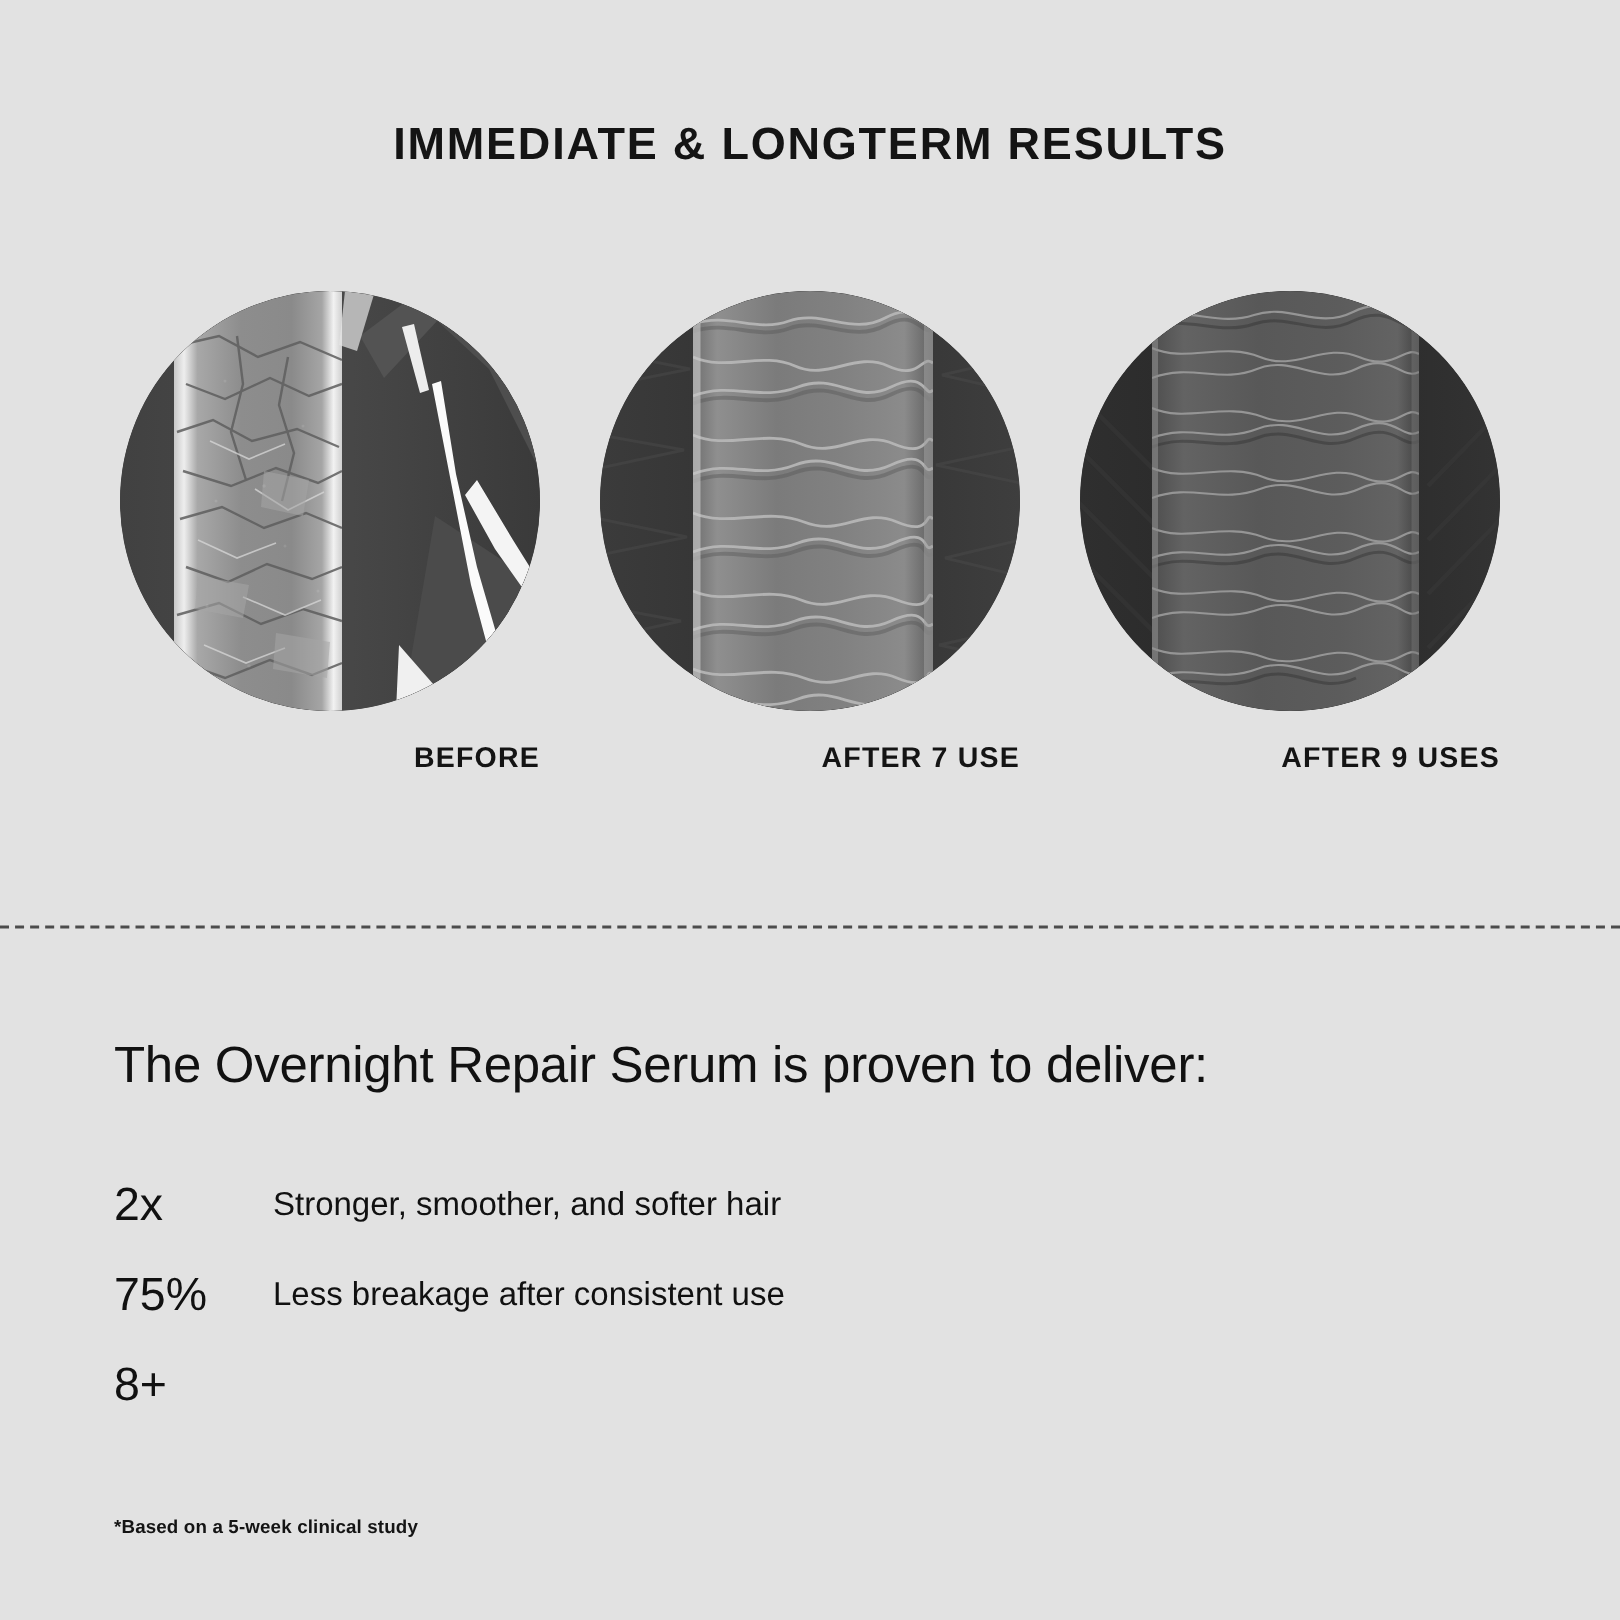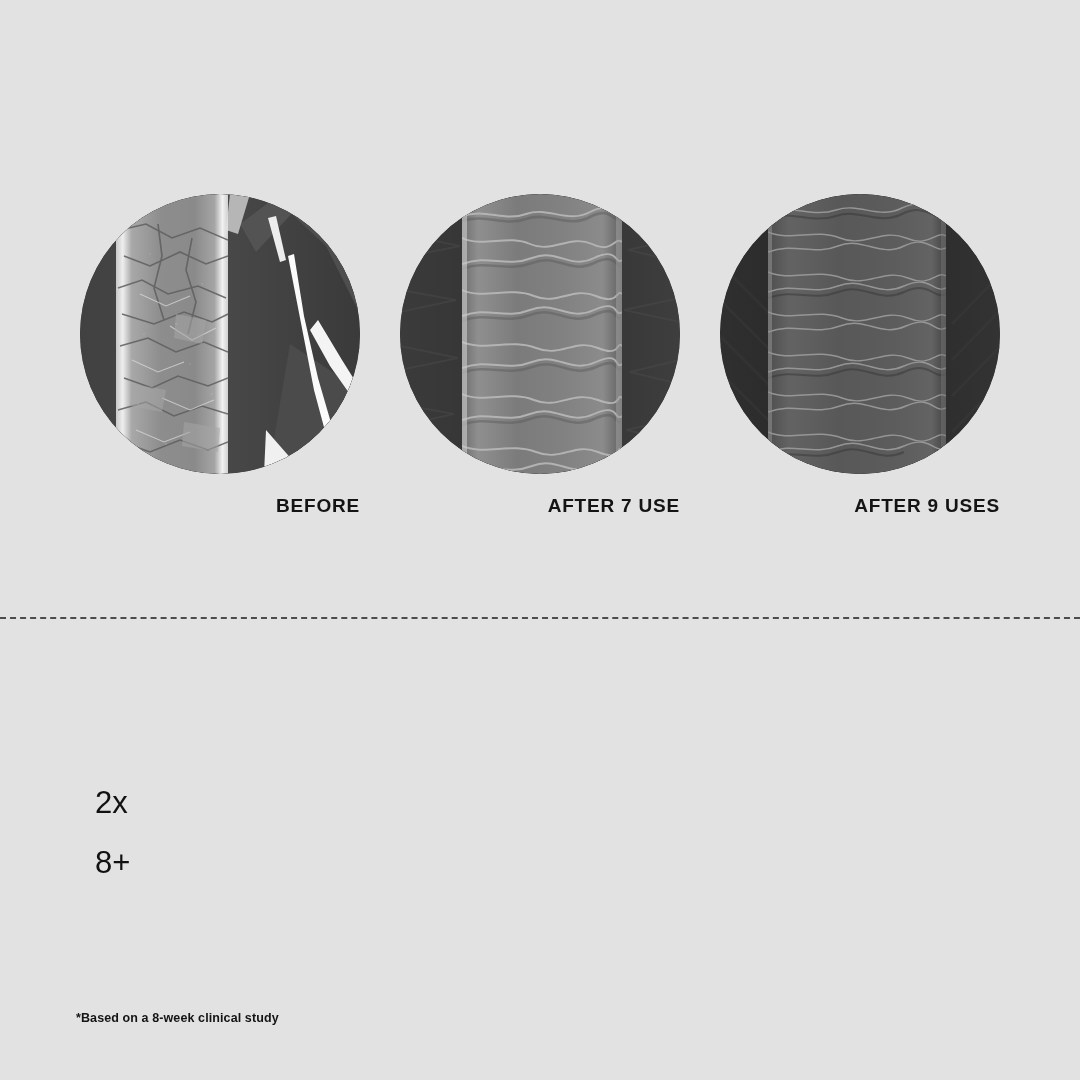--- a/index.html
+++ b/index.html
@@ -116,21 +116,20 @@
   .benefit-stat {
     position: absolute;
     left: 0;
     top: 0;
     width: 100px;
     font-size: 31px;
     font-weight: 500;
     color: #111111;
     line-height: 38px;
     white-space: nowrap;
-    margin-left: 19px;
   }
   .benefit-text {
     position: absolute;
     left: 106px;
     top: 4px;
     font-size: 22px;
     font-weight: 500;
     color: #111111;
     line-height: 30px;
     white-space: nowrap;
@@ -144,20 +143,21 @@
     font-weight: 700;
     color: #141414;
     letter-spacing: 0.1px;
   }
 </style>
 </head>
 <body>
 
 <div id="page">
 
+  <div class="headline">IMMEDIATE &amp; LONGTERM RESULTS</div>
 
   <div class="circles">
 
     <div class="circle-cell c0">
       <div class="micrograph">
         <svg viewBox="0 0 280 280" xmlns="http://www.w3.org/2000/svg" aria-hidden="true">
           <defs>
             <linearGradient id="g1bg" x1="0" y1="0" x2="1" y2="0">
               <stop offset="0%" stop-color="#414141"></stop>
               <stop offset="45%" stop-color="#4a4a4a"></stop>
@@ -379,25 +379,31 @@
       </div>
     </div>
   </div>
 
   <div class="caption c0">BEFORE</div>
   <div class="caption c1">AFTER 7 USE</div>
   <div class="caption c2">AFTER 9 USES</div>
 
   <div class="divider"></div>
 
+  <div class="subhead">The Overnight Repair Serum is proven to deliver:</div>
 
   <div class="benefits">
     <div class="benefit-row">
       <div class="benefit-stat">2x</div>
+      <div class="benefit-text">Stronger, smoother, and softer hair</div>
+    </div>
+    <div class="benefit-row">
+      <div class="benefit-stat">75%</div>
+      <div class="benefit-text">Less breakage after consistent use</div>
     </div>
     <div class="benefit-row">
       <div class="benefit-stat">8+</div>
     </div>
   </div>
 
-  <div class="footnote">*Based on a 8-week clinical study</div>
+  <div class="footnote">*Based on a 5-week clinical study</div>
 
 </div>
 
 </body></html>

